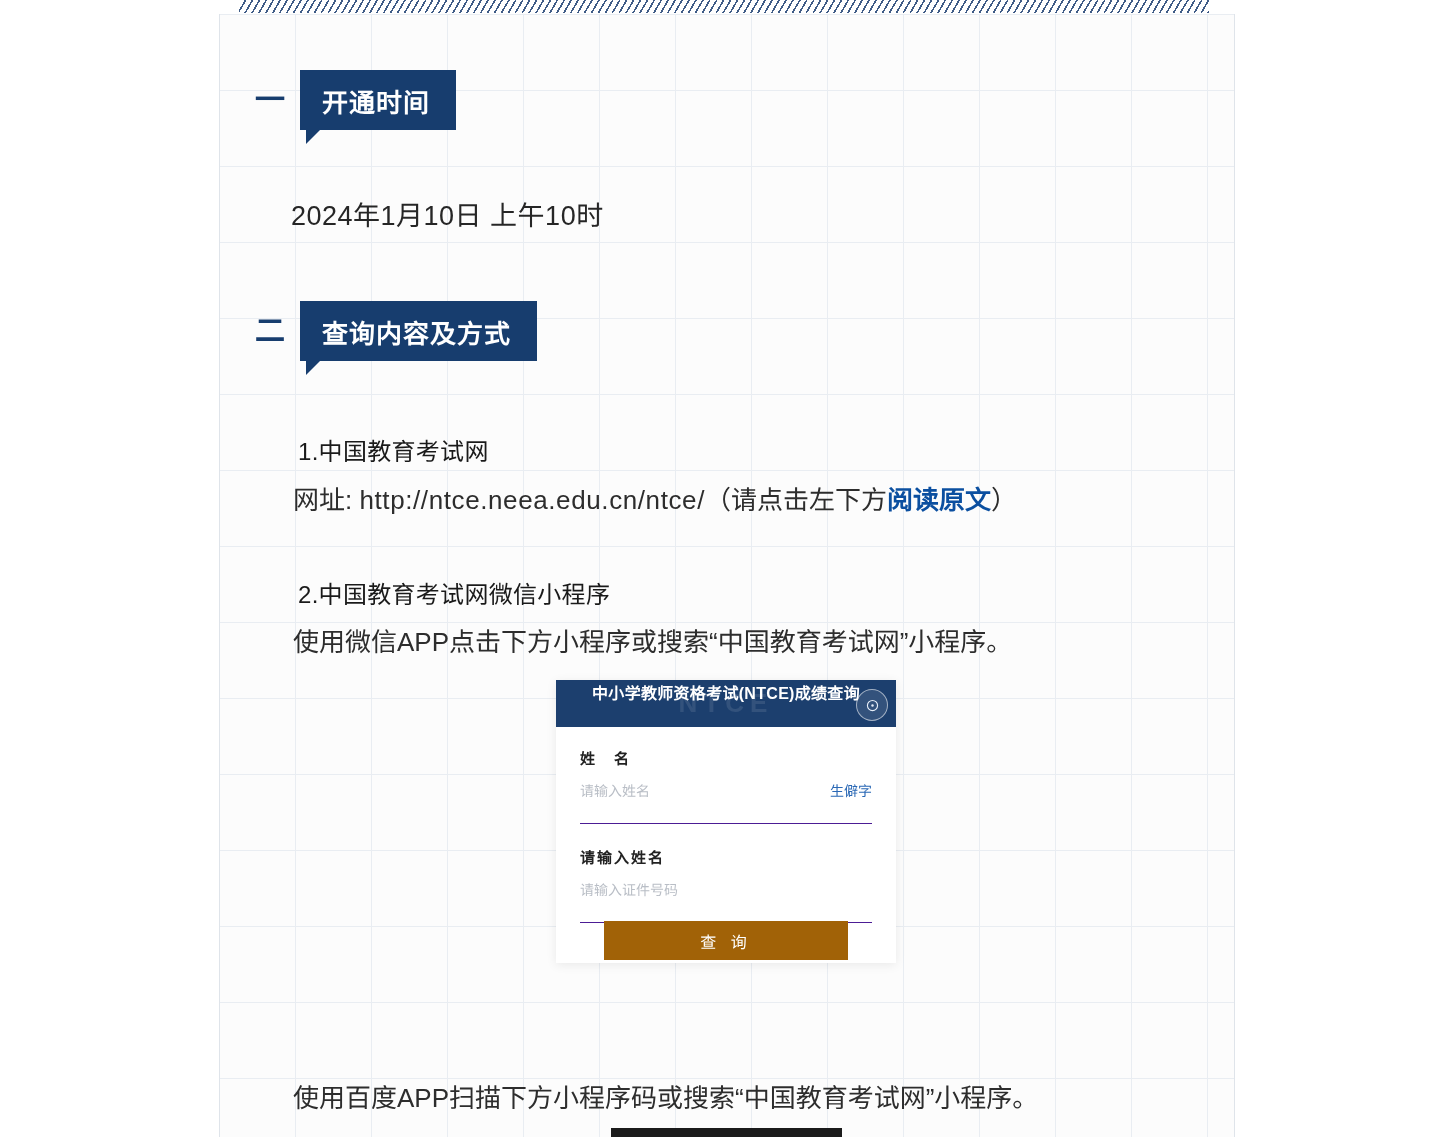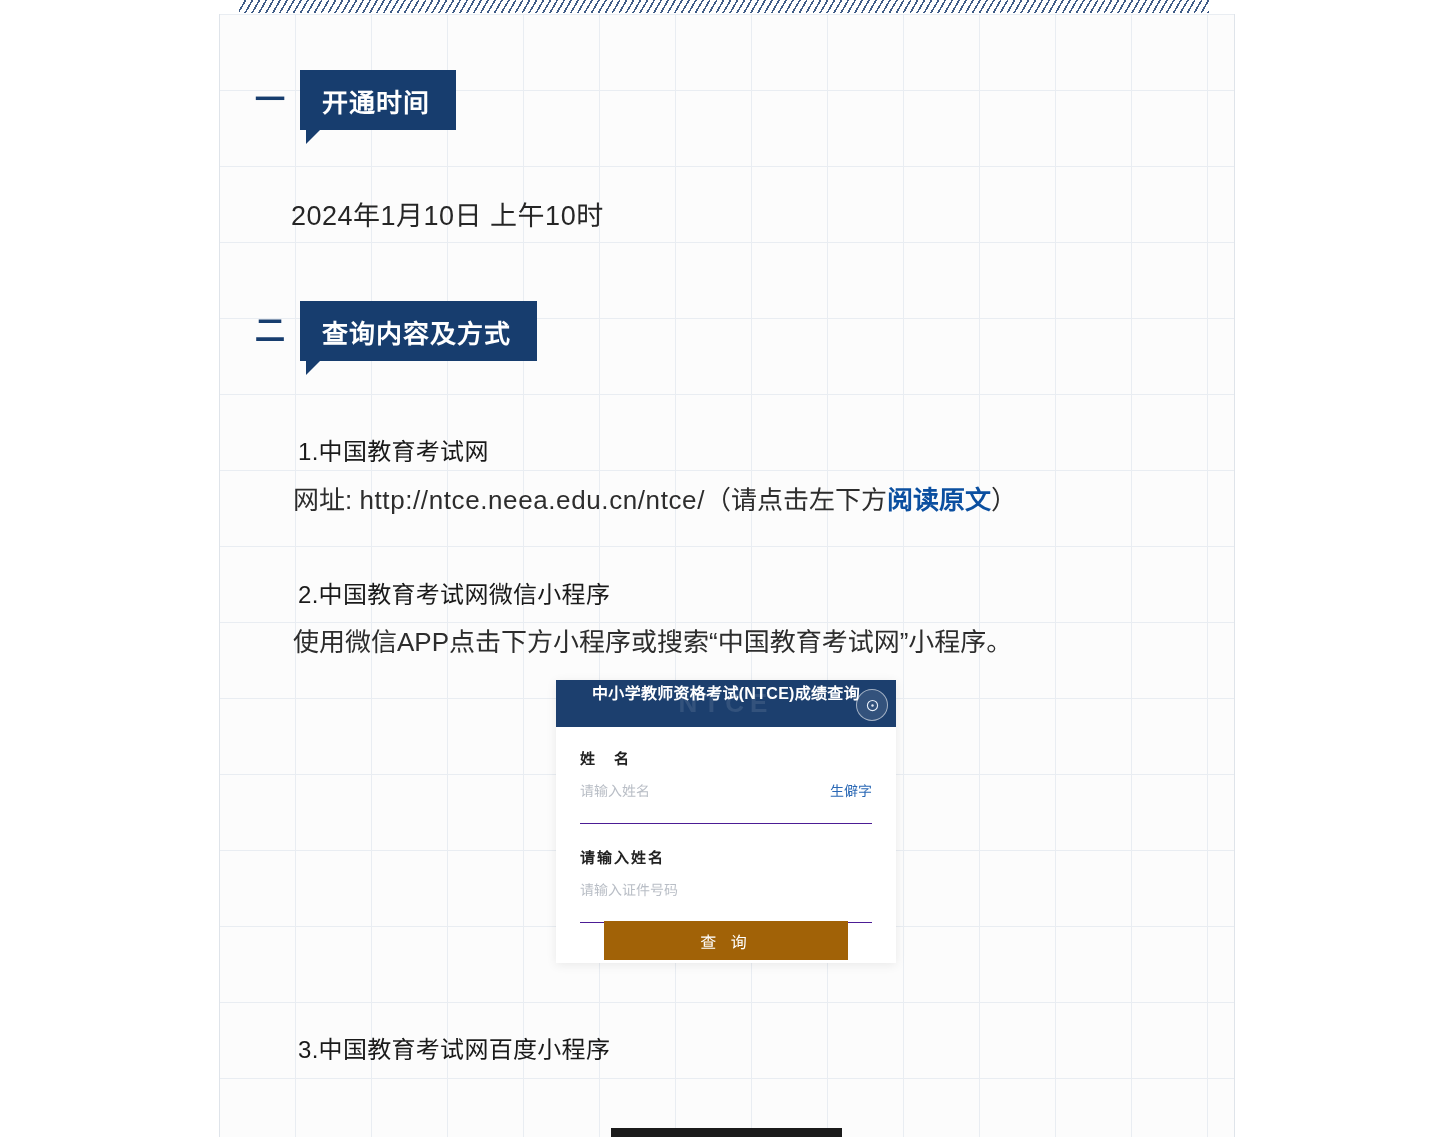--- a/index.html
+++ b/index.html
@@ -289,17 +289,17 @@
       </div>
 
       <div class="fld-label" style="margin-top:22px;">请输入姓名</div>
       <div class="fld-row">
         <span class="fld-ph">请输入证件号码</span>
       </div>
     </div>
     <button class="mp-btn">查 询</button>
   </div>
 
-  <div class="sub-title" style="left:298px; top:1030px;">3.中国教育考试网百度小程序</div>
+  <div class="para" style="left:293px; top:1081px;">使用百度APP扫描下方小程序码或搜索“中国教育考试网”小程序。</div>
 
   <div class="qr-peek"></div>
 
 </div>
 
 </body></html>

